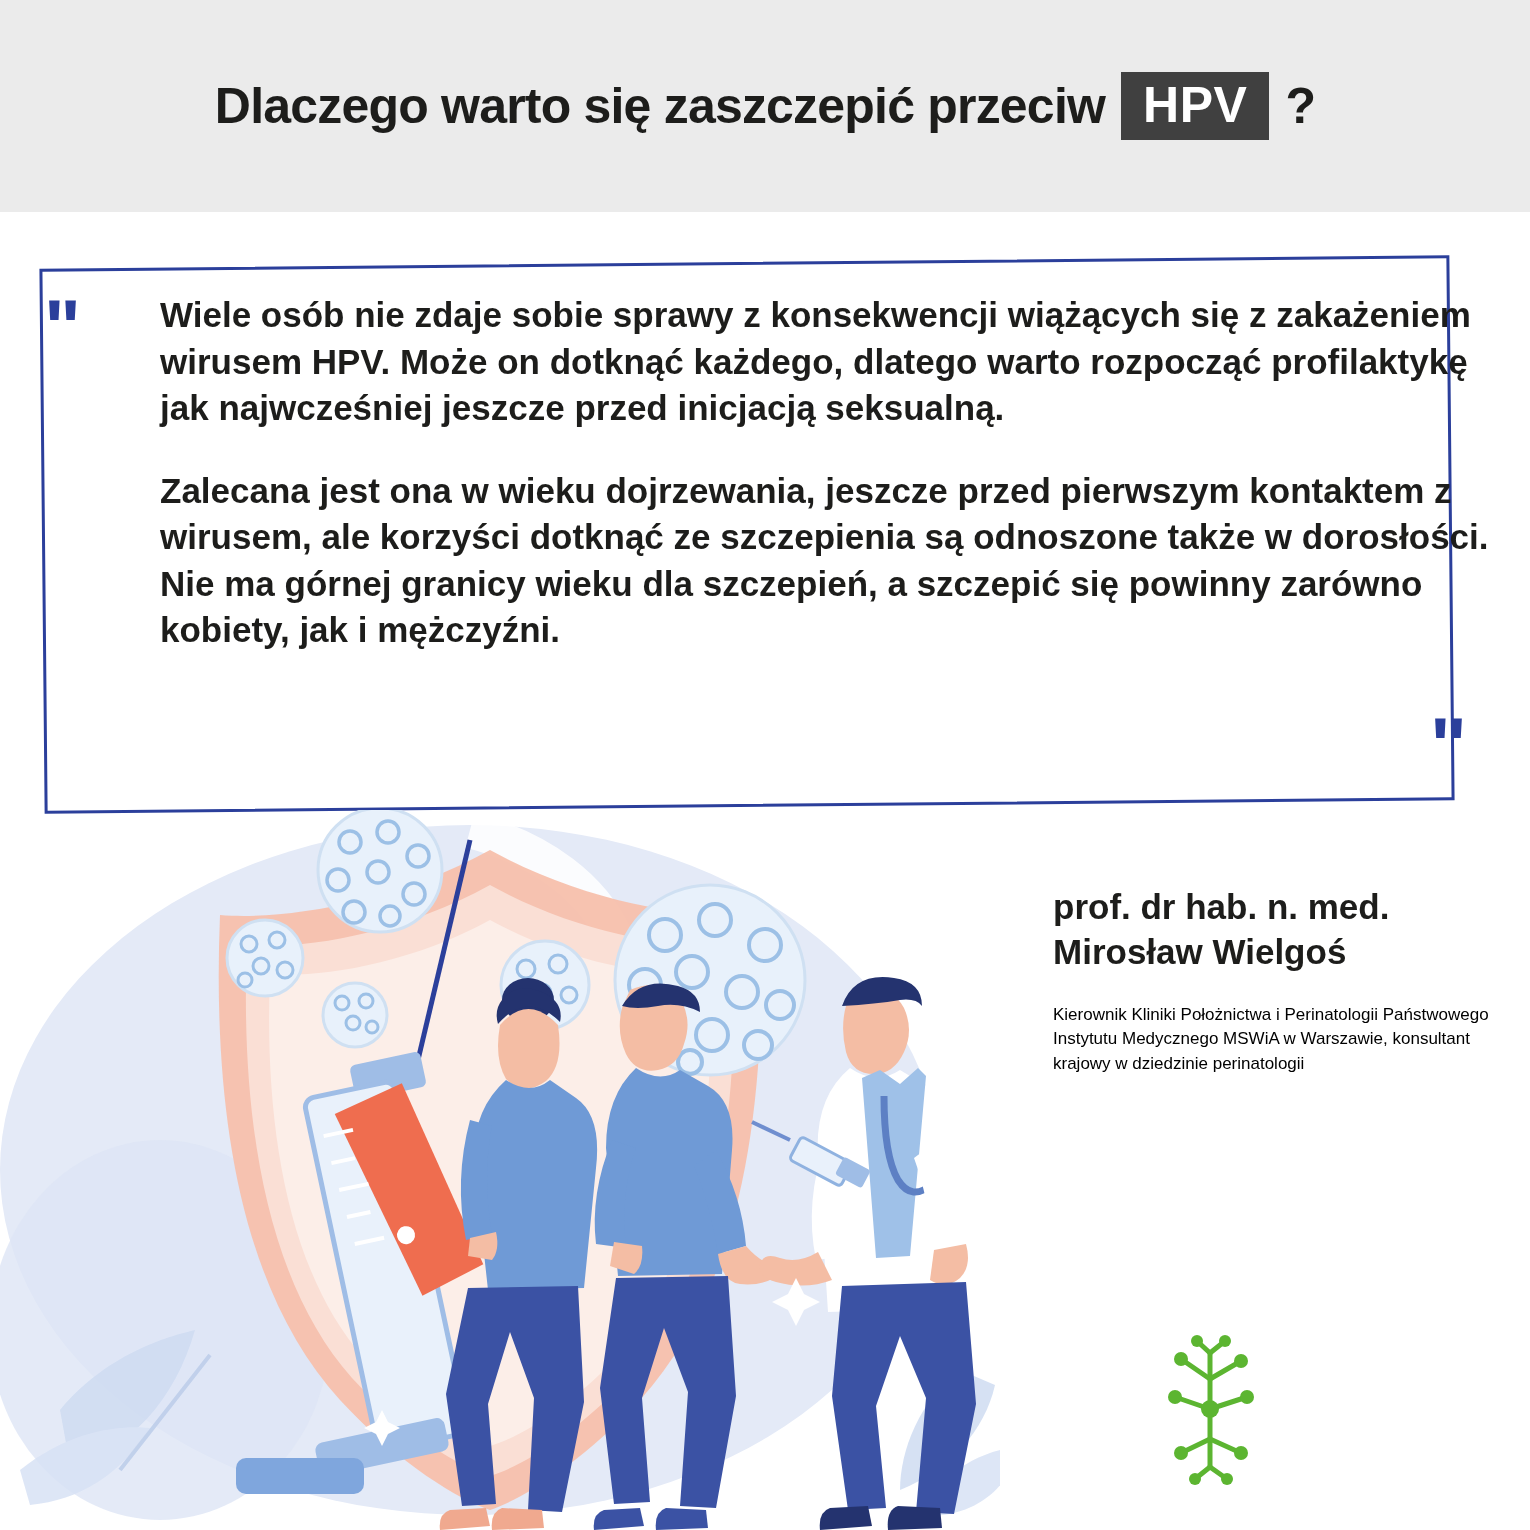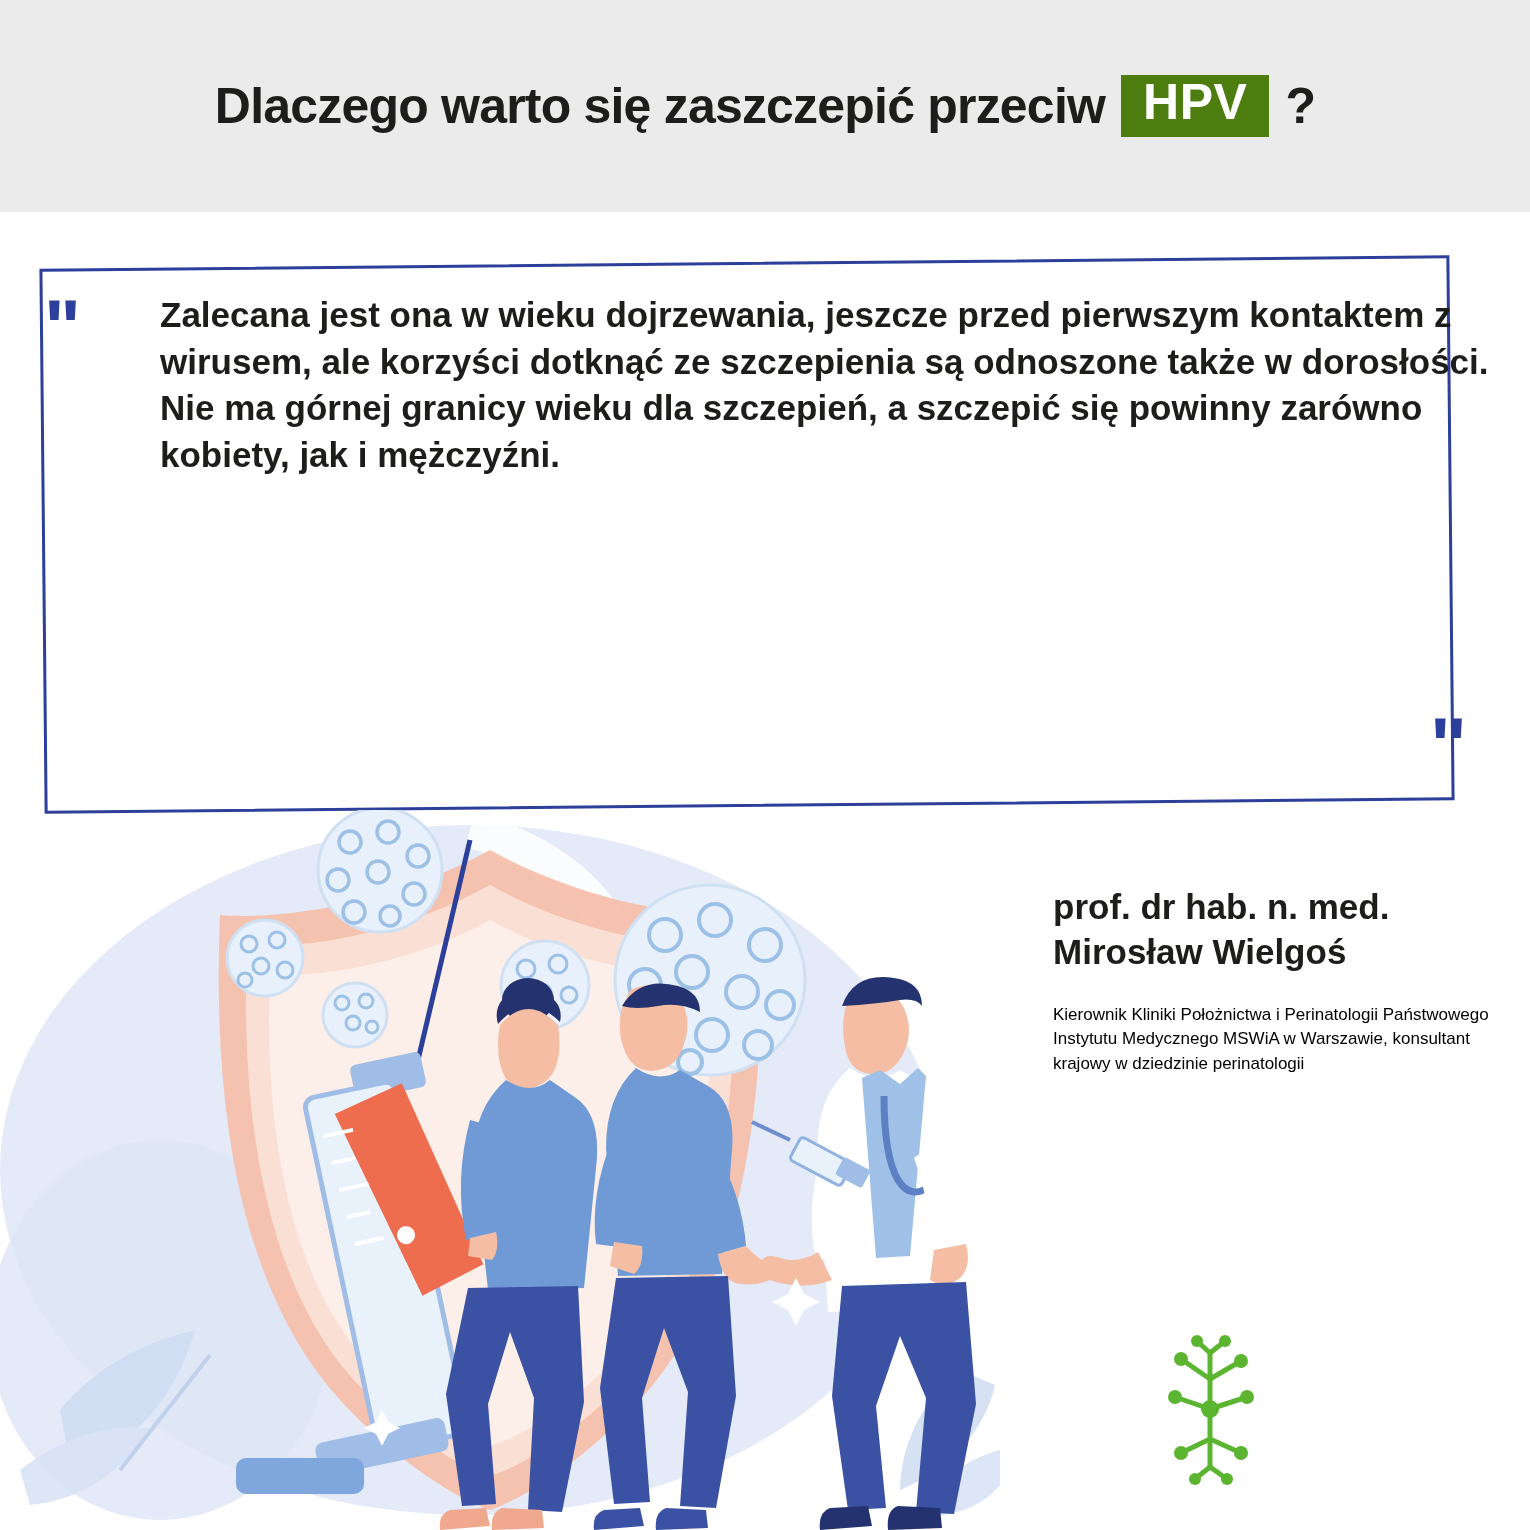--- a/index.html
+++ b/index.html
@@ -33,25 +33,25 @@
     font-size: 50px;
     font-weight: 800;
     color: #1d1d1b;
     letter-spacing: -0.8px;
     display: flex;
     align-items: center;
     gap: 16px;
     white-space: nowrap;
   }
   .hpv-badge {
-    background: #4d7c0f;
+    background: #404040;
     color: #ffffff;
     font-size: 50px;
     font-weight: 800;
-    padding: 2px 22px 10px 22px;
+    padding: 8px 22px 10px 22px;
     line-height: 1;
     letter-spacing: 0.5px;
   }
 
   
   .quote-box {
     position: absolute;
     left: 42px;
     top: 262px;
     width: 1410px;
@@ -162,20 +162,21 @@
     </div>
   </div>
 
   <div class="quote-box"></div>
 
   <div class="quote-mark quote-open">"</div>
   <div class="quote-mark quote-close">"</div>
 
   <div class="quote-inner">
     <div class="quote-text">
+      <p>Wiele osób nie zdaje sobie sprawy z konsekwencji wiążących się z zakażeniem wirusem HPV. Może on dotknąć każdego, dlatego warto rozpocząć profilaktykę jak najwcześniej jeszcze przed inicjacją seksualną.</p>
       <p>Zalecana jest ona w wieku dojrzewania, jeszcze przed pierwszym kontaktem z wirusem, ale korzyści dotknąć ze szczepienia są odnoszone także w dorosłości. Nie ma górnej granicy wieku dla szczepień, a szczepić się powinny zarówno kobiety, jak i mężczyźni.</p>
     </div>
   </div>
 
   <div class="illustration">
     <svg width="1000" height="720" viewBox="0 0 1000 720" xmlns="http://www.w3.org/2000/svg">
 
       <ellipse cx="470" cy="360" rx="470" ry="345" fill="#e4eaf7"></ellipse>
       <path d="M470 20 C620 60 660 180 600 260 C560 315 600 400 660 430" stroke="#ffffff" stroke-width="36" fill="none" opacity="0.85"></path>
       <ellipse cx="160" cy="520" rx="170" ry="190" fill="#dde5f5" opacity="0.8"></ellipse>

